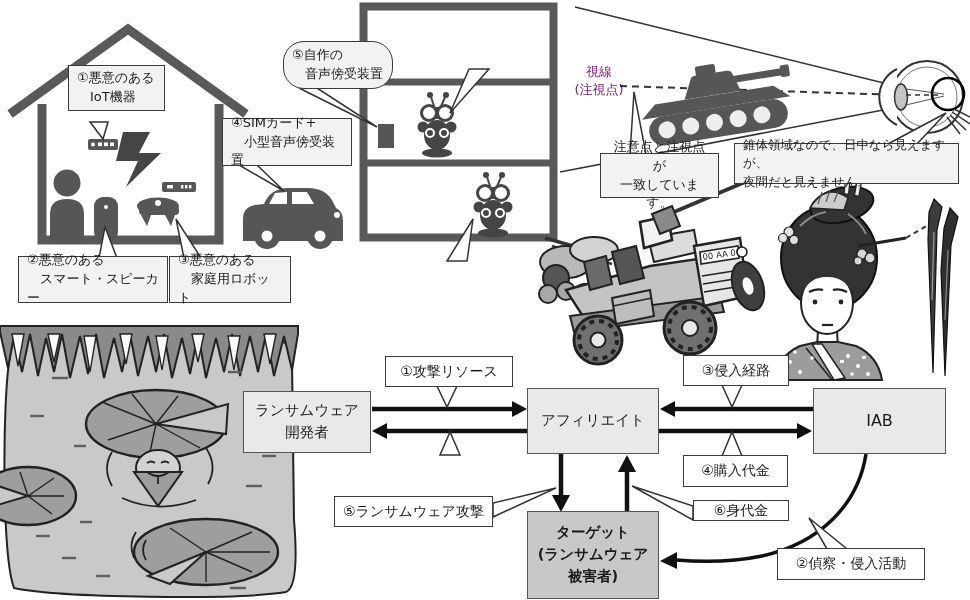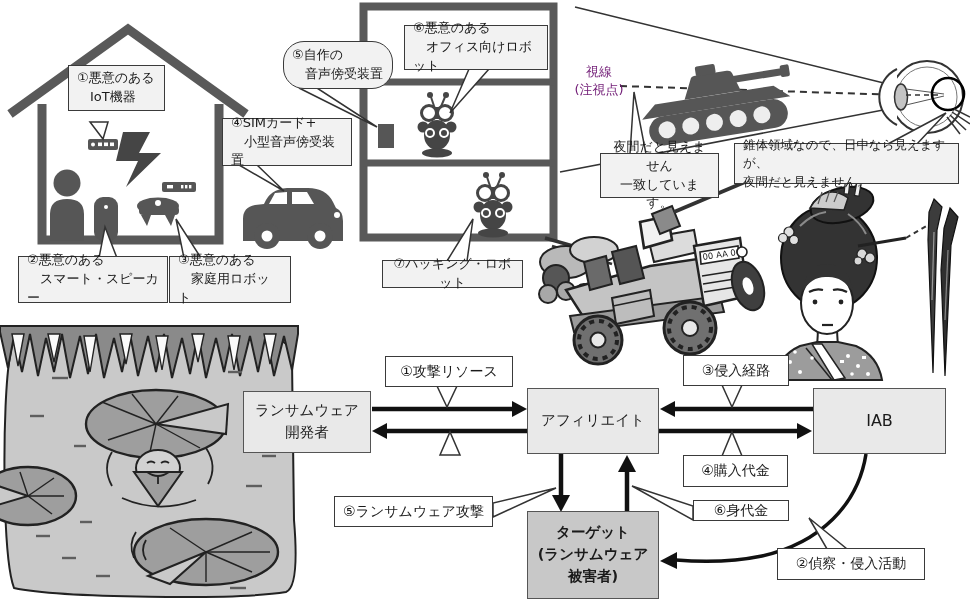--- a/index.html
+++ b/index.html
@@ -377,27 +377,24 @@
 <div class="box" style="left:68px;top:65px;width:97px;height:46px;">①悪意のある
 　IoT機器</div>
 <div class="box" style="left:18px;top:256px;width:150px;height:47px;">②悪意のある
 　スマート・スピーカー</div>
 <div class="box" style="left:169px;top:256px;width:122px;height:47px;">③悪意のある
 　家庭用ロボット</div>
 <div class="box" style="left:222px;top:118px;width:130px;height:48px;">④SIMカード+
 　小型音声傍受装置</div>
 <div class="box" style="left:283px;top:41px;width:110px;height:48px;border-radius:21px;">⑤自作の
 　音声傍受装置</div>
-<div class="box" style="left:404px;top:25px;width:144px;height:45px;">⑥悪意のある
-　オフィス向けロボット</div>
-<div class="box center" style="left:382px;top:260px;width:141px;height:28px;">⑦ハッキング・ロボット</div>
 
 <div class="plain" style="left:566px;top:63px;width:66px;">視線
 (注視点)</div>
-<div class="box center" style="left:600px;top:153px;width:119px;height:45px;">夜間だと見えません
+<div class="box center" style="left:600px;top:153px;width:119px;height:45px;">注意点と注視点が
 一致しています。</div>
 <div class="box" style="left:734px;top:143px;width:225px;height:41px;font-size:12.5px;">錐体領域なので、日中なら見えますが、
 夜間だと見えません。</div>
 
 <div class="node" style="left:243px;top:391px;width:128px;height:62px;">ランサムウェア
 開発者</div>
 <div class="node" style="left:527px;top:388px;width:132px;height:66px;">アフィリエイト</div>
 <div class="node" style="left:813px;top:388px;width:133px;height:66px;font-size:16px;">IAB</div>
 <div class="node target" style="left:527px;top:511px;width:132px;height:88px;font-weight:bold;">ターゲット
 (ランサムウェア

